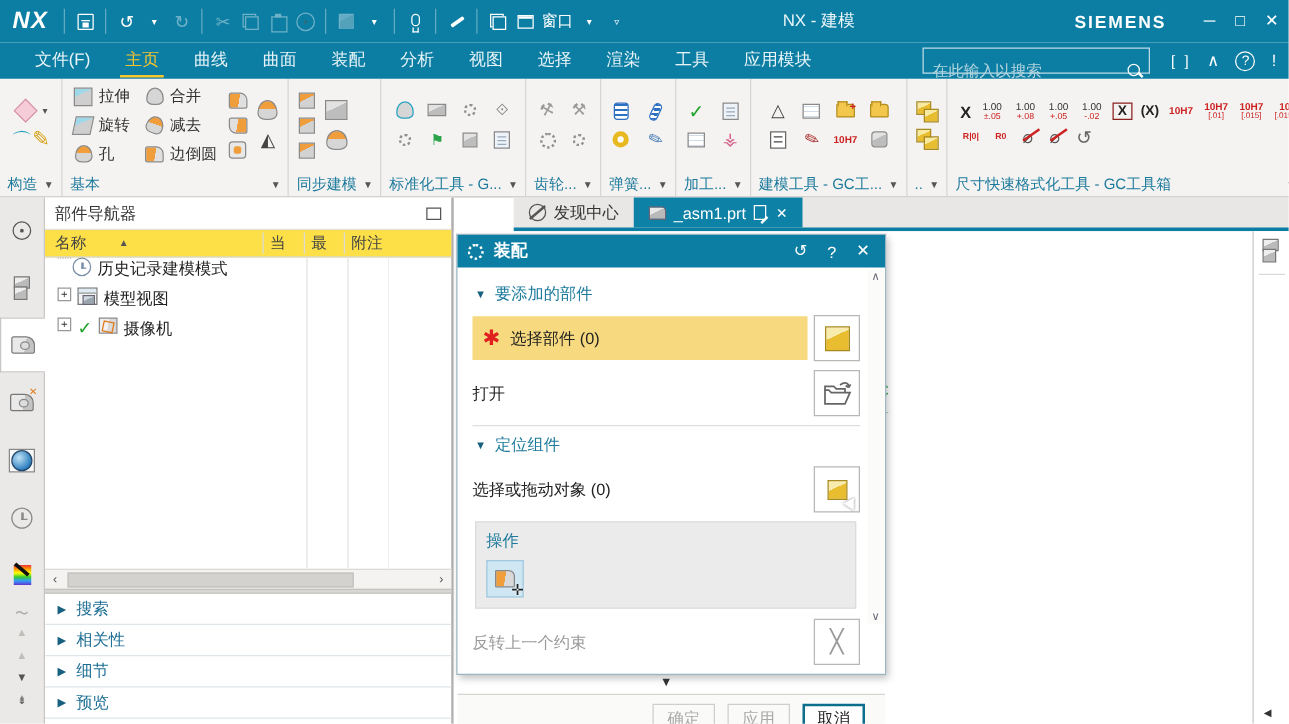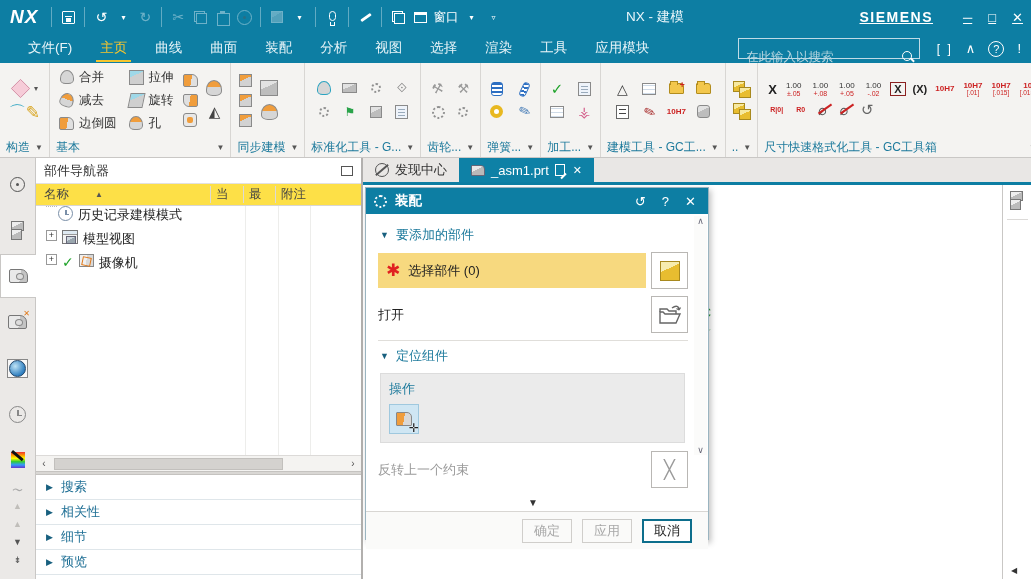--- a/index.html
+++ b/index.html
@@ -24,21 +24,21 @@
   .ic-paste::before { content:""; position:absolute; left:1px; top:2px; width:11px; height:11px; border:1.5px solid #fff; }
   .ic-paste::after { content:""; position:absolute; left:4px; top:0; width:5px; height:3px; background:#fff; }
   .ic-cube3 { width:12px; height:12px; background:linear-gradient(150deg,#e6f2f7 35%,#bcd6e0 35%); border:1px solid #fff; }
   .ic-mic { width:7px; height:10px; border:1.5px solid #fff; border-radius:4px; margin-top:-3px; }
   .ic-mic::after { content:""; position:absolute; left:1px; top:10px; width:3px; height:3px; border-bottom:1.5px solid #fff; border-left:1.5px solid #fff; border-right:1.5px solid #fff; margin-left:-1px; }
   .ic-pen { width:12px; height:12px; }
   .ic-pen::before { content:""; position:absolute; left:1px; top:5px; width:12px; height:3px; background:#fff; transform:rotate(-35deg); border-radius:1px; }
   .ic-win { border:1.5px solid #fff; width:13px; height:11px; }
   .ic-win::after { content:""; position:absolute; left:0; right:0; top:0; height:2.5px; background:#fff; }
   .tb-title { position:absolute; left:655px; transform:translateX(-50%); font-size:13.5px; color:#eaf6fa; }
-  .tb-right { position:absolute; right:8px; display:flex; align-items:flex-end; gap:14px;text-decoration:underline; }
+  .tb-right { position:absolute; right:8px; display:flex; align-items:flex-start; gap:14px; }
   .siemens { font-weight:bold; letter-spacing:1.5px; font-size:14px; color:#fff; margin-right:16px; }
   .winctl { display:flex; gap:16px; font-size:13px; }
   .winctl span { cursor:default; }
 
   
   .menubar { height:29px; background:#0d7ea3; display:flex; align-items:center; color:#e8f4f8; flex:0 0 auto; padding-left:14px; position:relative; }
   .menu-item { padding:5px 14px 7px 14px; font-size:13.5px; cursor:default; position:relative; }
   .menu-item.active { color:#f5c52e; }
   .menu-item.active::after { content:""; position:absolute; left:10px; right:10px; bottom:2px; height:2px; background:#f5c52e; }
   .menu-search { position:absolute; left:738px; top:4px; width:182px; height:21px; border:1px solid #bfdbe6; display:flex; align-items:center; padding:16px 4px 0 7px; }
@@ -159,21 +159,21 @@
   .np-hscroll .arr { width:16px; text-align:center; font-size:10px; color:#555; }
   .np-hscroll .track { flex:1; height:12px; background:#f4f3f1; position:relative; }
   .np-hscroll .thumb { position:absolute; left:2px; top:0; height:12px; width:78%; background:#d4d2cf; border:1px solid #c2c0bd; }
   .np-split { height:4px; background:#d9d7d4; border-top:1px solid #c5c3c0; border-bottom:1px solid #c5c3c0; }
   .np-sec { height:25px; display:flex; align-items:center; gap:8px; padding-left:10px; color:#1d6e94; font-size:13px; border-bottom:1px solid #dfe6ea; }
   .np-sec .tri { color:#18607f; font-size:9px; }
   .np-rest { flex:0 0 4px; }
 
   
   .docarea { flex:1; display:flex; flex-direction:column; min-width:0; }
-  .tabrow { height:27px; background:#e9e7e5; display:flex; align-items:flex-end; border-bottom:3px solid #0d7ea3; }
+  .tabrow { height:27px; background:#e9e7e5; display:flex; align-items:flex-end; border-bottom:3px solid #0d7ea3;margin-left:48px; }
   .tab { height:24px; display:flex; align-items:center; gap:6px; padding:0 12px; font-size:13px; color:#333; }
   .tab.active { background:#0e81a6; color:#fff; }
   .tab .closex { font-size:11px; margin-left:2px; }
   .disc-ic { width:14px; height:14px; border:1.5px solid #555; border-radius:50%; position:relative; }
   .disc-ic::after { content:""; position:absolute; left:-2px; top:5px; width:16px; height:2px; background:#555; transform:rotate(-40deg); }
   .part-ic-sm { width:14px; height:11px; background:linear-gradient(155deg,#e8e8e8 40%,#b9b9b9 40%); border:1px solid #667; border-radius:1px 4px 1px 1px; }
   .mod-ic { width:10px; height:12px; border:1.2px solid #fff; position:relative; }
   .mod-ic::after { content:""; position:absolute; right:-3px; bottom:-2px; width:7px; height:2px; background:#fff; transform:rotate(-45deg); }
   .canvas { flex:1; position:relative; background:#fff; min-height:0; }
 
@@ -326,55 +326,55 @@
           <span>构造</span>
           <span class="dd">▼</span>
         </div>
     </div>
 
     <div class="rgroup">
       <div class="rg-body">
         <span class="col">
           <span class="rbtn">
               <span class="i16">
+                <span class="cube-c"></span>
+              </span>
+              <span>拉伸</span>
+            </span>
+          <span class="rbtn">
+              <span class="i16">
+                <span class="cube-c" style="transform:skewX(-12deg);"></span>
+              </span>
+              <span>旋转</span>
+            </span>
+          <span class="rbtn">
+              <span class="i16">
+                <span class="cyl-o"></span>
+              </span>
+              <span>孔</span>
+            </span>
+        </span>
+        <span class="col">
+          <span class="rbtn">
+              <span class="i16">
                 <span class="cyl-g"></span>
               </span>
               <span>合并</span>
             </span>
           <span class="rbtn">
               <span class="i16">
                 <span class="cyl-o" style="transform:rotate(20deg);"></span>
               </span>
               <span>减去</span>
             </span>
           <span class="rbtn">
               <span class="i16">
                 <span class="wedge-o"></span>
               </span>
               <span>边倒圆</span>
-            </span>
-        </span>
-        <span class="col">
-          <span class="rbtn">
-              <span class="i16">
-                <span class="cube-c"></span>
-              </span>
-              <span>拉伸</span>
-            </span>
-          <span class="rbtn">
-              <span class="i16">
-                <span class="cube-c" style="transform:skewX(-12deg);"></span>
-              </span>
-              <span>旋转</span>
-            </span>
-          <span class="rbtn">
-              <span class="i16">
-                <span class="cyl-o"></span>
-              </span>
-              <span>孔</span>
             </span>
         </span>
         <span class="col">
           <span class="i16">
               <span class="wedge-o"></span>
             </span>
           <span class="i16">
               <span class="wedge-o" style="transform:rotate(180deg);"></span>
             </span>
           <span class="i16">
@@ -801,20 +801,27 @@
               </div>
             </div>
 
             <div class="hr"></div>
 
             <div class="sec-head">
               <span class="tri">▼</span>
               <span>定位组件</span>
             </div>
 
+            <div class="fieldrow">
+              <span class="lab">选择或拖动对象 (0)</span>
+              <div class="sqbtn" style="position:relative;">
+                <span class="cube-y sm"></span>
+                <span class="handptr"></span>
+              </div>
+            </div>
 
             <div class="opsbox">
               <div class="opslab">操作</div>
               <div class="opsbtn">
                 <span class="movecube"></span>
                 <span class="movecross">✛</span>
               </div>
             </div>
 
             <div class="fieldrow">

